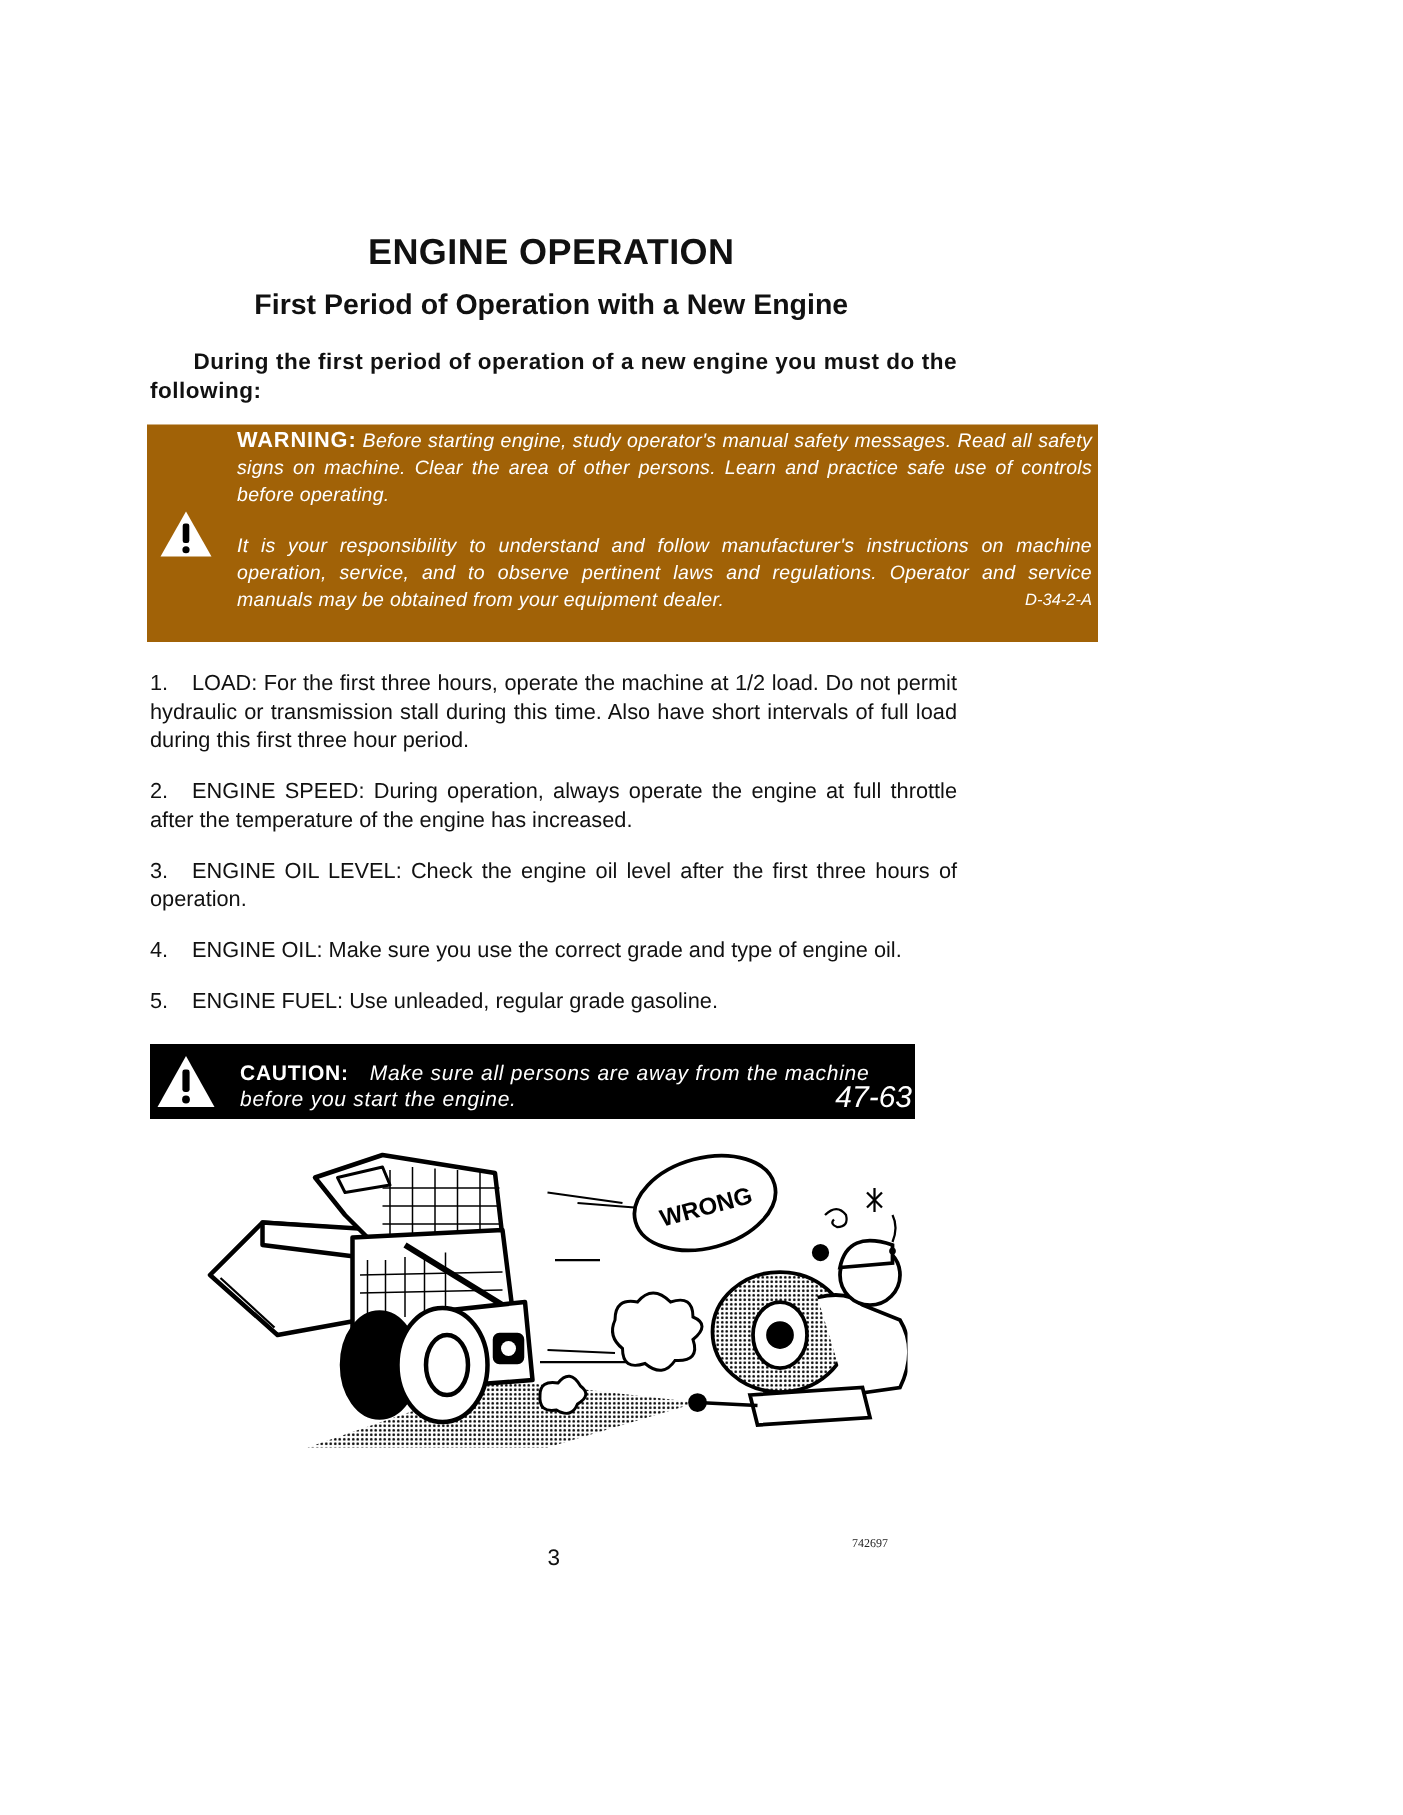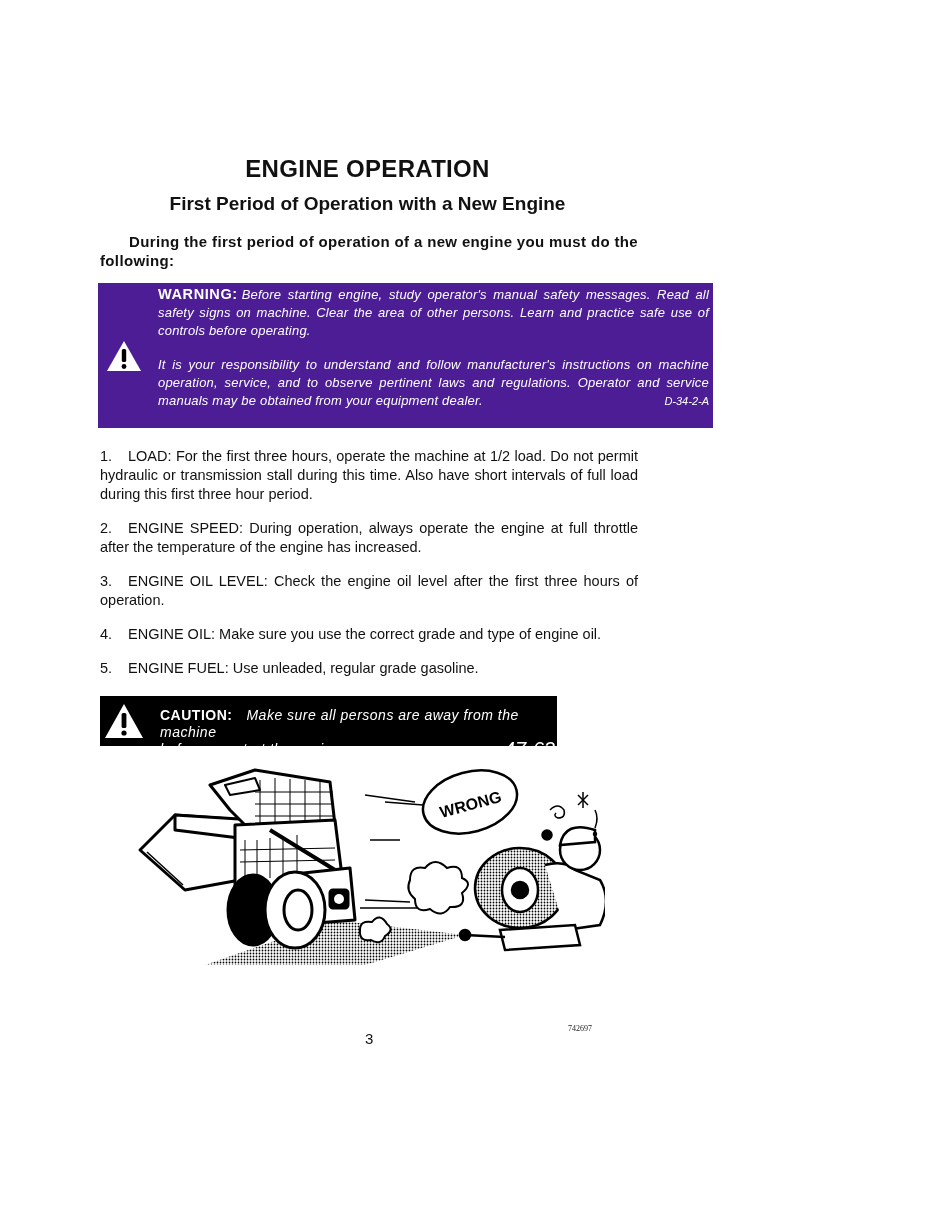--- a/index.html
+++ b/index.html
@@ -48,22 +48,23 @@
       text-align: justify;
       letter-spacing: 0.35px;
       font-weight: bold;
     }
     .warn-box {
       position: absolute;
       left: 98px;
       top: 283px;
       width: 615px;
       height: 145px;
-      background: #4c1d95;
+      background: #a16207;
       color: #ffffff;
+      padding-left: 19px;
     }
     .warn-icon {
       position: absolute;
       left: 8px;
       top: 57px;
       width: 36px;
       height: 32px;
     }
     .warn-text {
       position: absolute;
@@ -110,21 +111,21 @@
       text-align: justify;
     }
     .list li .num {
       display: inline-block;
       width: 28px;
     }
     .caution-box {
       position: absolute;
       left: 100px;
       top: 696px;
-      width: 457px;
+      width: 510px;
       height: 50px;
       background: #000000;
       color: #ffffff;
     }
     .caution-icon {
       position: absolute;
       left: 4px;
       top: 7px;
       width: 40px;
       height: 36px;

